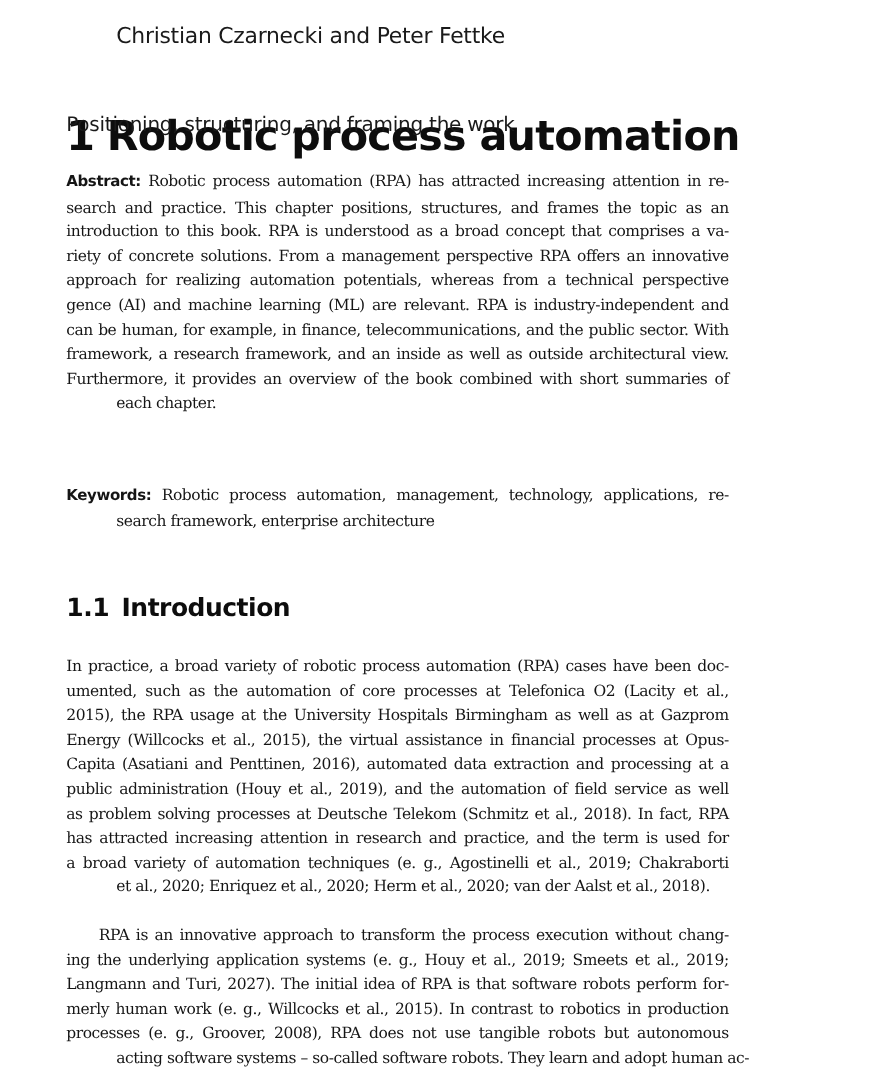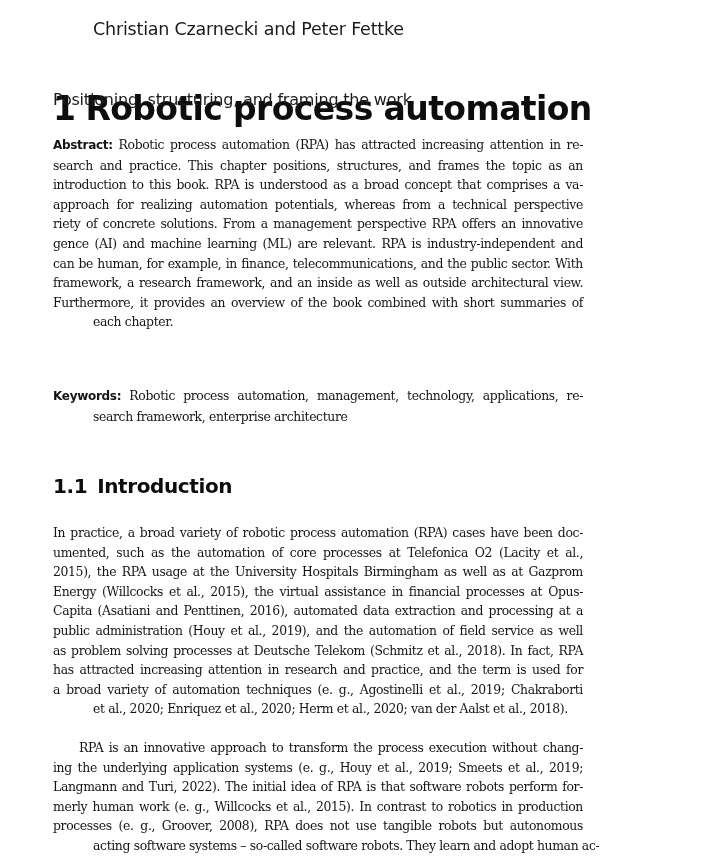--- a/index.html
+++ b/index.html
@@ -29,22 +29,22 @@
   <div class="chapter-title">
     <span class="num">1</span><span>Robotic process automation</span>
   </div>
 
   <div class="subtitle">Positioning, structuring, and framing the work</div>
 
   <div class="para abstract" id="abstract">
       <span class="line"><span class="lbl">Abstract:</span><span> Robotic process automation (RPA) has attracted increasing attention in re-</span></span>
       <span class="line"><span>search and practice. This chapter positions, structures, and frames the topic as an</span></span>
       <span class="line"><span>introduction to this book. RPA is understood as a broad concept that comprises a va-</span></span>
+      <span class="line"><span>riety of concrete solutions. From a management perspective RPA offers an innovative</span></span>
       <span class="line"><span>approach for realizing automation potentials, whereas from a technical perspective</span></span>
-      <span class="line"><span>riety of concrete solutions. From a management perspective RPA offers an innovative</span></span>
       <span class="line"><span>gence (AI) and machine learning (ML) are relevant. RPA is industry-independent and</span></span>
       <span class="line"><span>can be human, for example, in finance, telecommunications, and the public sector. With</span></span>
       <span class="line"><span>framework, a research framework, and an inside as well as outside architectural view.</span></span>
       <span class="line"><span>Furthermore, it provides an overview of the book combined with short summaries of</span></span>
       <span class="line last"><span>each chapter.</span></span>
     </div>
 
   <div class="para keywords" id="keywords">
       <span class="line"><span class="lbl">Keywords:</span><span> Robotic process automation, management, technology, applications, re-</span></span>
       <span class="line last"><span>search framework, enterprise architecture</span></span>
@@ -63,18 +63,18 @@
       <span class="line"><span>public administration (Houy et al., 2019), and the automation of field service as well</span></span>
       <span class="line"><span>as problem solving processes at Deutsche Telekom (Schmitz et al., 2018). In fact, RPA</span></span>
       <span class="line"><span>has attracted increasing attention in research and practice, and the term is used for</span></span>
       <span class="line"><span>a broad variety of automation techniques (e. g., Agostinelli et al., 2019; Chakraborti</span></span>
       <span class="line last"><span>et al., 2020; Enriquez et al., 2020; Herm et al., 2020; van der Aalst et al., 2018).</span></span>
     </div>
 
   <div class="para intro2" id="intro2" style="text-indent: 0px;">
       <span class="line" style="padding-left: 26px;"><span>RPA is an innovative approach to transform the process execution without chang-</span></span>
       <span class="line"><span>ing the underlying application systems (e. g., Houy et al., 2019; Smeets et al., 2019;</span></span>
-      <span class="line"><span>Langmann and Turi, 2022). The initial idea of RPA is that software robots perform for-</span></span>
+      <span class="line"><span>Langmann and Turi, 2027). The initial idea of RPA is that software robots perform for-</span></span>
       <span class="line"><span>merly human work (e. g., Willcocks et al., 2015). In contrast to robotics in production</span></span>
       <span class="line"><span>processes (e. g., Groover, 2008), RPA does not use tangible robots but autonomous</span></span>
       <span class="line last"><span>acting software systems – so-called software robots. They learn and adopt human ac-</span></span>
     </div>
 </div>
 
 </body></html>

